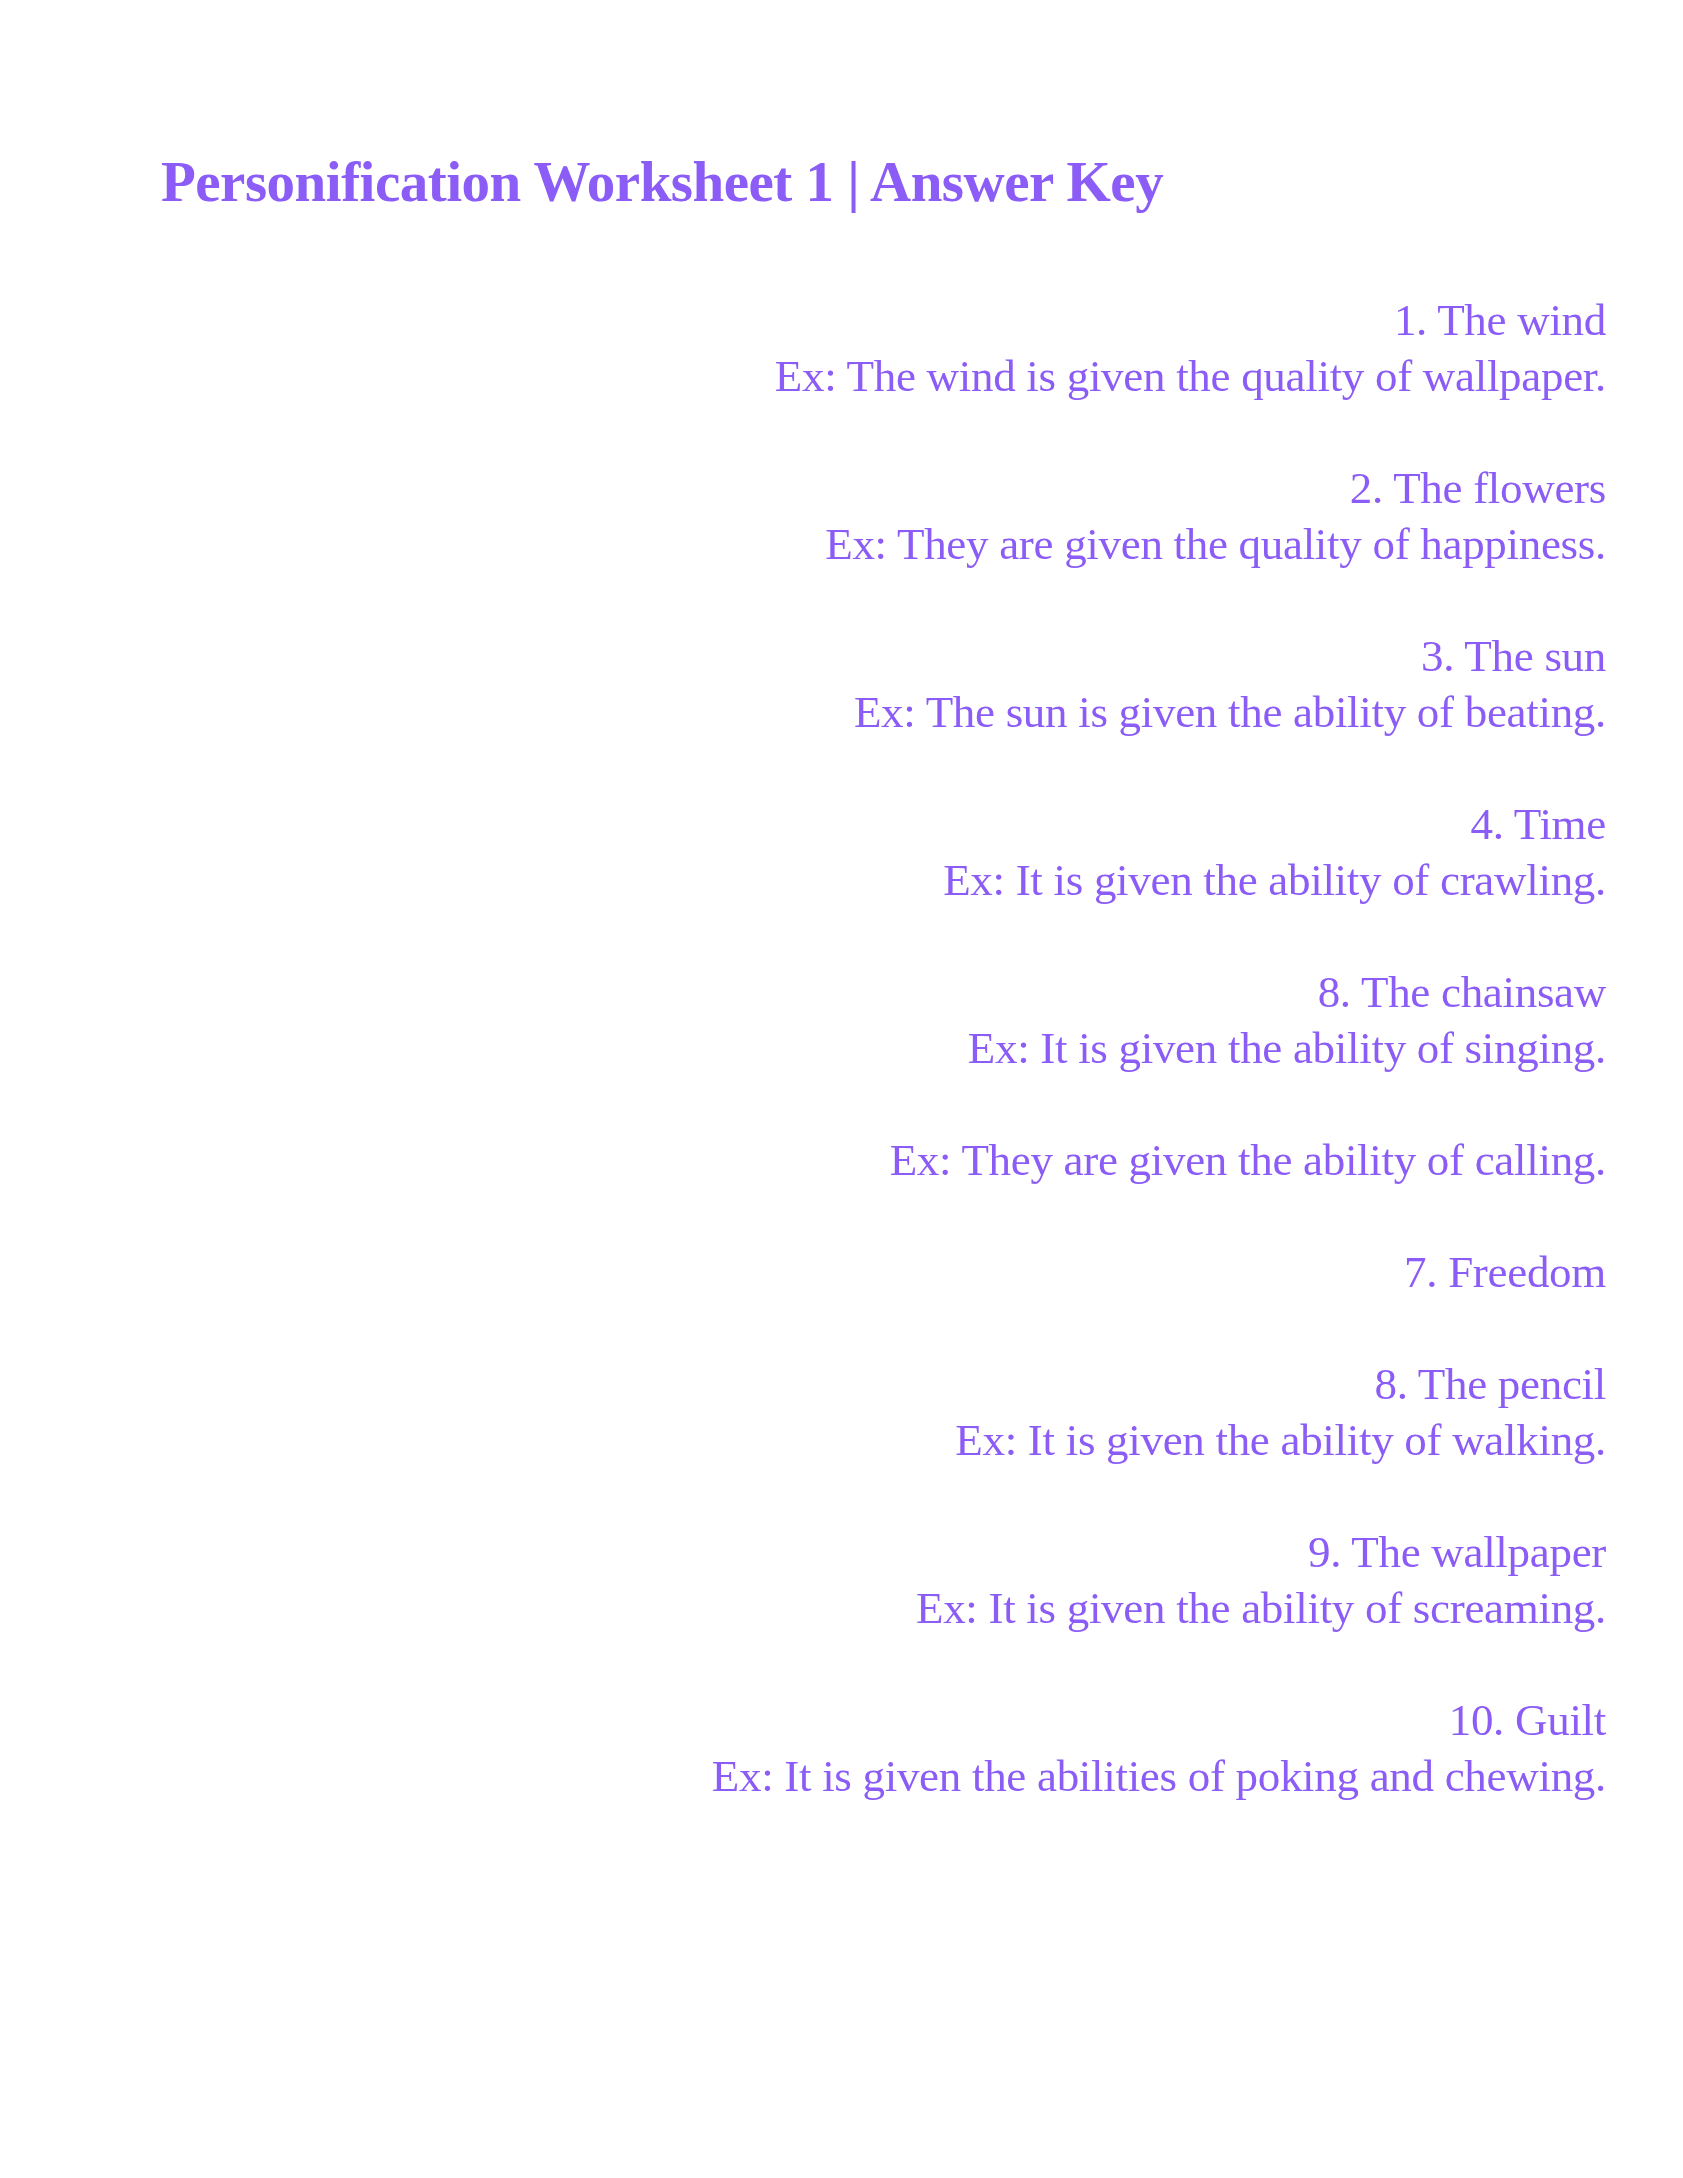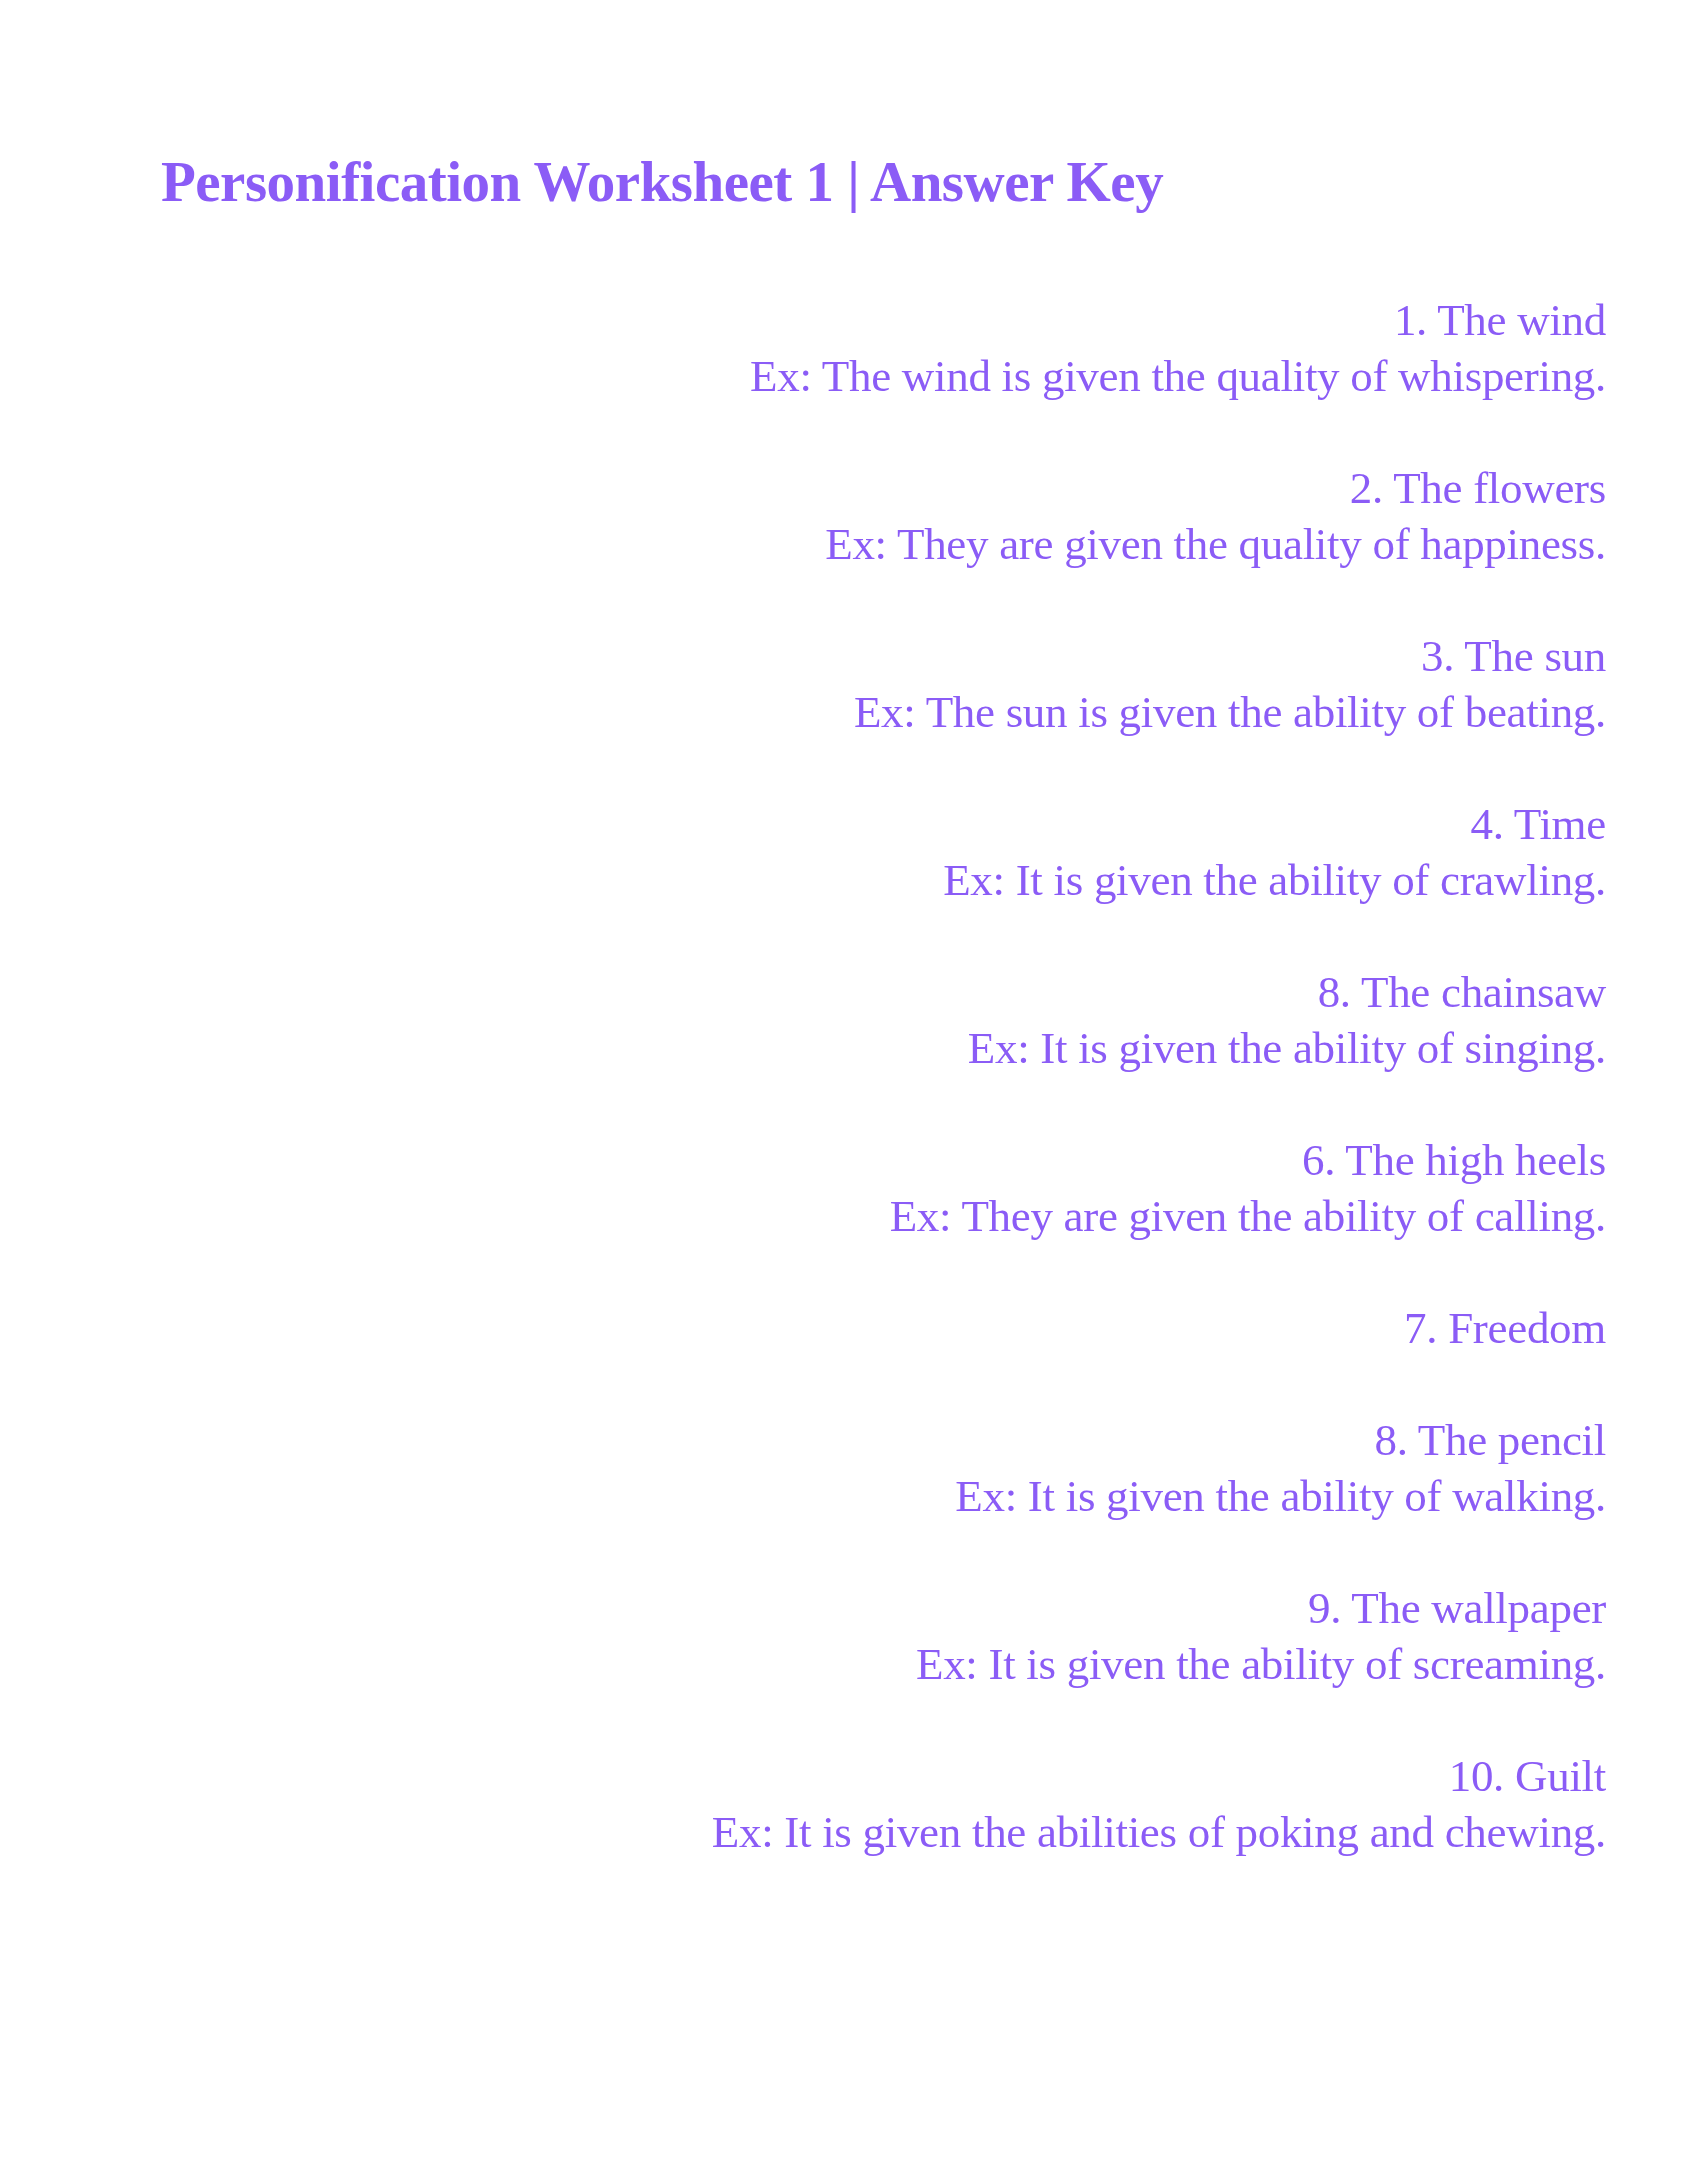--- a/index.html
+++ b/index.html
@@ -42,21 +42,21 @@
 </style>
 </head>
 <body>
 
 <div class="page">
 
   <h1 class="doc-title">Personification Worksheet 1 | Answer Key</h1>
 
   <section class="item">
     <p>1. The wind</p>
-    <p><span class="ex-label">Ex:</span> <span>The wind is given the quality of whispering.</span></p>
+    <p><span class="ex-label">Ex:</span> <span>The wind is given the quality of wallpaper.</span></p>
   </section>
 
   <section class="item">
     <p>2. The flowers</p>
     <p><span class="ex-label">Ex:</span> <span>They are given the quality of happiness.</span></p>
   </section>
 
   <section class="item">
     <p>3. The sun</p>
     <p><span class="ex-label">Ex:</span> <span>The sun is given the ability of beating.</span></p>
@@ -66,21 +66,20 @@
     <p>4. Time</p>
     <p><span class="ex-label">Ex:</span> <span>It is given the ability of crawling.</span></p>
   </section>
 
   <section class="item">
     <p>8. The chainsaw</p>
     <p><span class="ex-label">Ex:</span> <span>It is given the ability of singing.</span></p>
   </section>
 
   <section class="item">
-    <p>6. The high heels</p>
     <p><span class="ex-label">Ex:</span> <span>They are given the ability of calling.</span></p>
   </section>
 
   <section class="item">
     <p>7. Freedom</p>
   </section>
 
   <section class="item">
     <p>8. The pencil</p>
     <p><span class="ex-label">Ex:</span> <span>It is given the ability of walking.</span></p>

